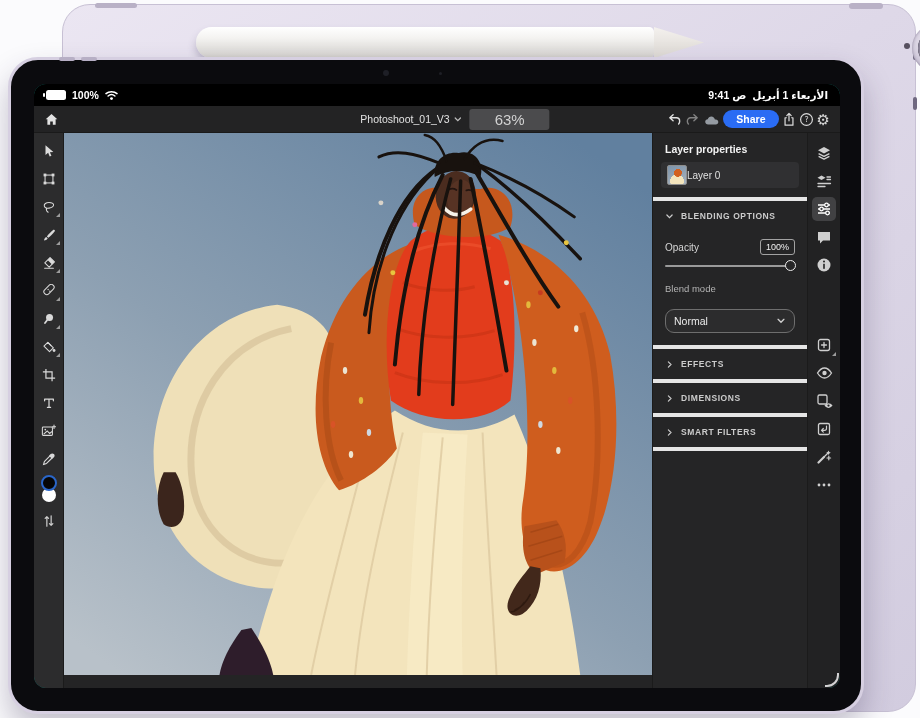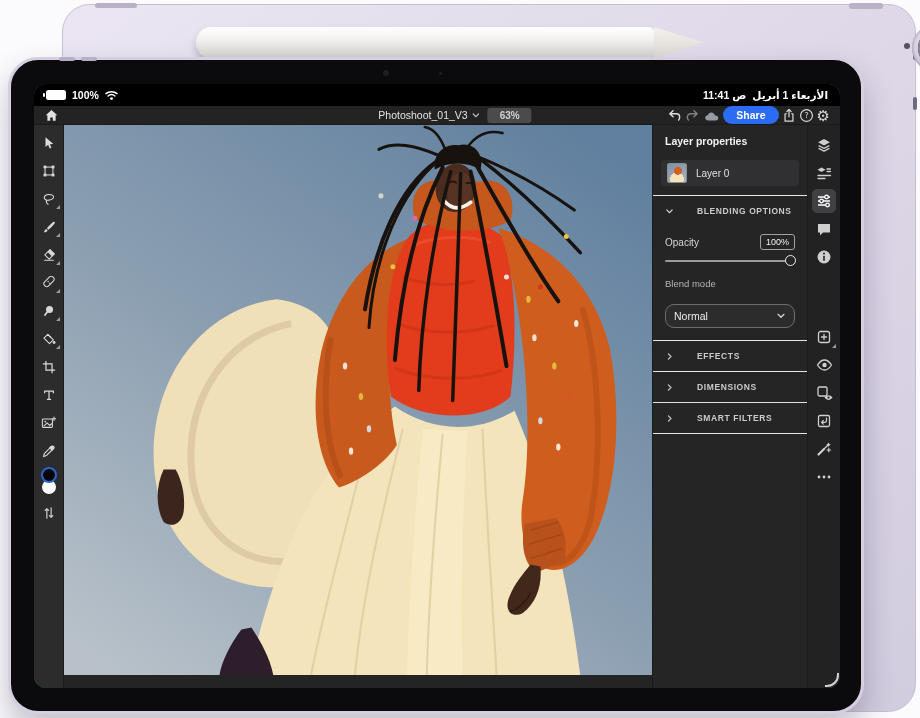--- a/index.html
+++ b/index.html
@@ -43,26 +43,26 @@
 
   
   .status-bar { height:22px; background:#000; display:flex; align-items:center;
     justify-content:space-between; padding:0 12px; color:#fff; font-size:10.5px; font-weight:700; flex:0 0 auto; }
   .sb-left, .sb-right { display:flex; align-items:center; gap:6px; }
   .battery { position:relative; width:20px; height:10px; background:#fff; border-radius:2.5px; }
   .battery::before { content:""; position:absolute; left:-3.5px; top:3px; width:2.5px; height:4px;
     background:#fff; border-radius:1px; }
 
   
-  .topbar { height:19px; background:#232324; border-bottom:1px solid #1a1a1a; display:flex;
+  .topbar { height:27px; background:#232324; border-bottom:1px solid #1a1a1a; display:flex;
     align-items:center; padding:0 10px; position:relative; flex:0 0 auto; }
   .tb-center { position:absolute; left:50%; transform:translateX(-50%); display:flex;
     align-items:center; gap:7px; margin-left:18px; }
   .doc-title { color:#e2e2e2; font-size:10.5px; display:flex; align-items:center; gap:4px; cursor:default; }
-  .zoom-badge { background:#4b4b4d; color:#d2d2d2; font-size:10px; padding:2px 12px; border-radius:3px;font-weight:bold; }
+  .zoom-badge { background:#4b4b4d; color:#d2d2d2; font-size:15px; padding:2px 25px; border-radius:3px; }
   .tb-right { margin-left:auto; display:flex; align-items:center; gap:3px; }
   .share-btn { background:#2a6cf4; color:#fff; font-size:10.5px; font-weight:700;
     padding:3px 13px; border-radius:11px; border:none; }
   .tb-icon { display:flex; align-items:center; }
   .gear-glyph { font-size:15px; color:#d8d8d8; line-height:1; }
 
   
   .workspace { flex:1; display:flex; min-height:0; }
   .toolbar { width:30px; background:#2c2c2d; border-right:1px solid #1b1b1b; display:flex;
     flex-direction:column; align-items:center; padding-top:4px; flex:0 0 auto; }
@@ -76,29 +76,29 @@
   .swatch .fore { position:absolute; left:2px; top:0; width:16px; height:16px; border-radius:50%;
     background:#060606; border:2px solid #2a66c9; }
 
   .canvas { flex:1; position:relative; background:#242425; min-width:0; }
   .photo { position:absolute; left:0; top:0; width:100%; height:calc(100% - 13px); display:block; }
 
   
   .panel { width:155px; background:#252526; border-left:1px solid #1b1b1b; flex:0 0 auto;
     color:#d8d8d8; overflow:hidden; }
   .panel-header { font-size:10.5px; font-weight:700; color:#f2f2f2; padding:10px 12px 7px; }
-  .layer-row { margin:6px 8px 9px; padding:3px 6px; border-radius:4px; background:#303032;
-    display:flex; align-items:center; gap:9px; }
+  .layer-row { margin:0 8px 9px; padding:3px 6px; border-radius:4px; background:#303032;
+    display:flex; align-items:center; }
   .layer-thumb { width:20px; height:20px; border-radius:2px; border:1px solid #8d8d8d;
     background:
       radial-gradient(circle at 55% 38%, #d2601f 0 26%, transparent 27%),
       radial-gradient(circle at 50% 85%, #f3e4bc 0 38%, transparent 39%),
       linear-gradient(160deg,#7d93aa,#a9b4bf); }
   .layer-name { font-size:10px; color:#e0e0e0; }
-  .sect { border-top:1px solid #e5e5e5; display:flex; align-items:center; gap:23px;
+  .sect { border-top:4px solid #e5e5e5; display:flex; align-items:center; gap:7px;
     padding:10px 12px; font-size:8.5px; letter-spacing:.6px; color:#cbcbcb; font-weight:700; }
   .blend-block { padding:4px 12px 12px; }
   .op-row { display:flex; align-items:center; justify-content:space-between; margin:4px 0 10px; }
   .op-label { font-size:10px; color:#d6d6d6; }
   .op-value { font-size:9px; color:#f0f0f0; border:1px solid #a2a2a2; border-radius:3px; padding:2px 5px; }
   .slider { position:relative; height:2px; background:#9a9a9a; border-radius:1px; margin:0 2px 16px 0; }
   .knob { position:absolute; right:-3px; top:-5px; width:11px; height:11px; border-radius:50%;
     background:#252526; border:1.5px solid #ededed; }
   .blend-label { font-size:9.5px; color:#b4b4b4; margin-bottom:15px; }
   .dropdown { height:24px; border:1px solid #6e6e6e; border-radius:9px; background:#2c2c2d;
@@ -151,21 +151,21 @@
         <div class="sb-left">
           <span class="battery"></span>
           <span>100%</span>
           <svg width="13" height="11" viewBox="0 0 13 11">
             <path d="M1 3.6 C3.8 1 9.2 1 12 3.6" stroke="#fff" stroke-width="1.5" fill="none" stroke-linecap="round"></path>
             <path d="M3.1 6 C5.1 4.2 7.9 4.2 9.9 6" stroke="#fff" stroke-width="1.5" fill="none" stroke-linecap="round"></path>
             <circle cx="6.5" cy="8.6" r="1.4" fill="#fff"></circle>
           </svg>
         </div>
         <div class="sb-right">
-          <span>11:41 ص</span>
+          <span>9:41 ص</span>
           <span dir="rtl">الأربعاء 1 أبريل</span>
         </div>
       </div>
 
       <div class="topbar">
         <span class="tb-icon">
           <svg width="15" height="15" viewBox="0 0 16 16">
               <path d="M8 2 L14.2 7.6 H12.4 V13.6 H9.4 V10 H6.6 V13.6 H3.6 V7.6 H1.8 Z" fill="#e2e2e2"></path>
             </svg>
         </span>

